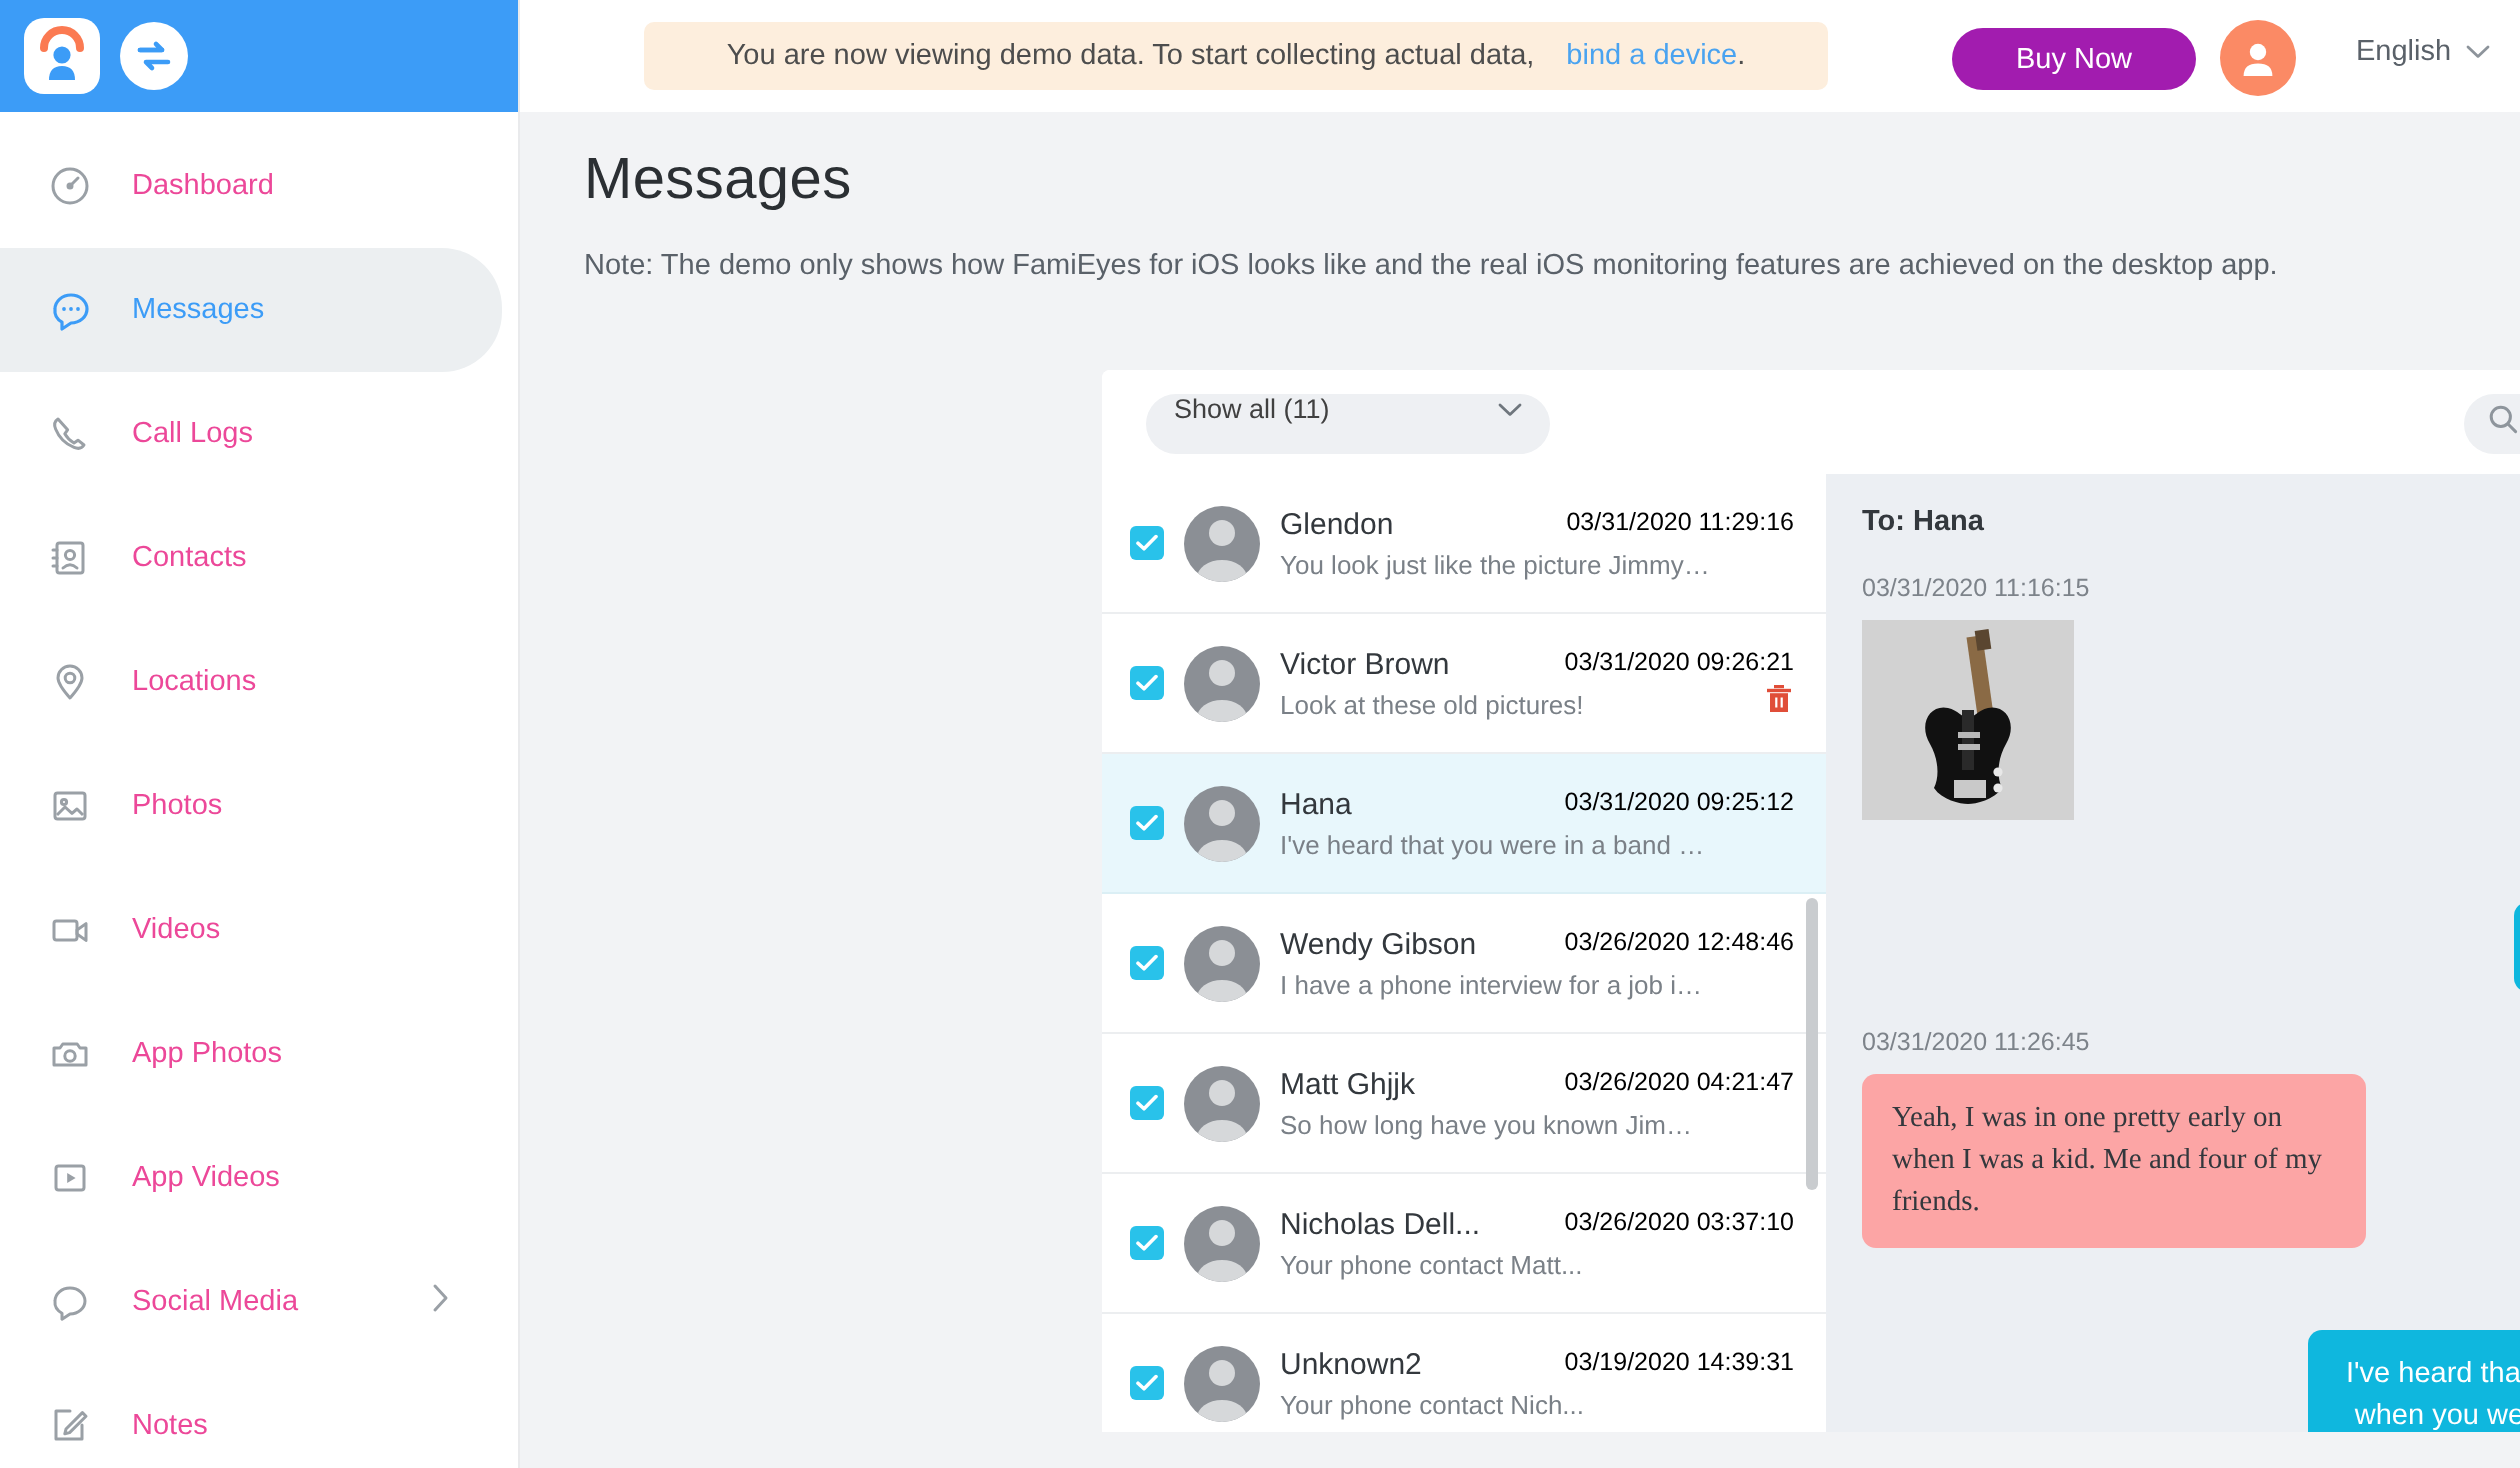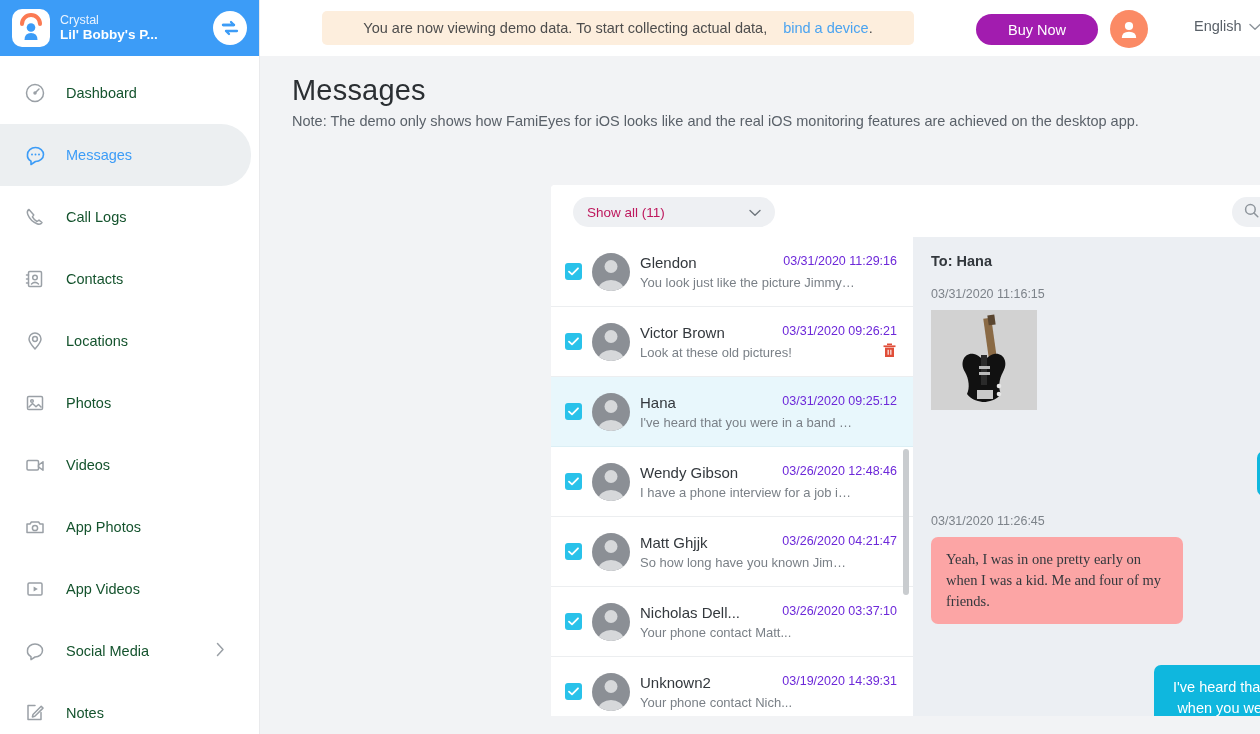--- a/index.html
+++ b/index.html
@@ -33,21 +33,21 @@
   .brand-device { font-size: 13.5px; color: #ffffff; font-weight: bold; white-space: nowrap; }
   .brand-switch {
     width: 34px; height: 34px; border-radius: 50%; background: #fff;
     flex: 0 0 34px; display: flex; align-items: center; justify-content: center;
   }
 
   .nav { padding-top: 6px; }
   .nav-item {
     height: 62px; display: flex; align-items: center;
     padding-left: 22px; gap: 18px; cursor: pointer;
-    color: #14532d; font-size: 14.5px;
+    color: #ec4899; font-size: 14.5px;
     position: relative;
   }
   .nav-item .ic { width: 26px; height: 26px; flex: 0 0 26px; display:flex; align-items:center; justify-content:center; }
   .nav-item.active {
     background: #eceff1;
     border-top-right-radius: 30px; border-bottom-right-radius: 30px;
     margin-right: 8px;
     color: #3c9cf7;
   }
   .nav-item.active .ic svg { stroke: #3c9cf7; }
@@ -77,39 +77,38 @@
   }
   .avatar-btn {
     position: absolute; left: 850px; top: 10px;
     width: 38px; height: 38px; border-radius: 50%; background: #fb8a65;
     display: flex; align-items: center; justify-content: center; cursor: pointer;
   }
   .lang {
     position: absolute; left: 918px; top: 18px;
     font-size: 14.5px; color: #5a6169; display: flex; align-items: center; gap: 7px;
     cursor: pointer;
-    margin-left: 16px;
   }
 
   .page-head { padding: 18px 32px 0 32px; }
   .page-title { font-size: 29px; color: #2b2f33; font-weight: normal; letter-spacing: .2px; }
-  .page-note { margin-top: 4px; font-size: 14.5px; color: #5a6169; line-height: 1.5; max-width: 900px; }
+  .page-note { margin-top: 16px; font-size: 14.5px; color: #5a6169; line-height: 1.5; max-width: 900px; }
 
   .panel {
     position: absolute; left: 291px; top: 185px;
     width: 883px; height: 549px;
     background: #ffffff; border-radius: 4px 4px 0 0;
     overflow: hidden;
   }
   .panel-toolbar { height: 52px; position: relative; background:#fff; }
   .show-all {
     position: absolute; left: 22px; top: 12px;
     width: 202px; height: 30px; border-radius: 15px;
-    background: #eef0f3; display: flex; align-items: center;
-    padding: 0 14px; font-size: 13.5px; color: #be185d; cursor: pointer;
+    background: #eef0f3; display: flex; 
+    padding: 0 14px; font-size: 13.5px; color: #404040; cursor: pointer;
   }
   .show-all .chev { margin-left: auto; }
   .search-box {
     position: absolute; right: 22px; top: 12px;
     width: 180px; height: 30px; border-radius: 15px;
     background: #eef0f3; display: flex; align-items: center; gap: 8px;
     padding: 0 12px;
   }
 
   .panel-body { display: flex; height: 497px; }
@@ -132,21 +131,21 @@
   .cb svg { display: block; }
   .av {
     width: 38px; height: 38px; border-radius: 50%; background: #8b8f95;
     flex: 0 0 38px; overflow: hidden; position: relative;
   }
   .av .head { position: absolute; left: 50%; top: 7px; transform: translateX(-50%); width: 13px; height: 13px; border-radius: 50%; background: #d6d8da; }
   .av .body { position: absolute; left: 50%; bottom: -7px; transform: translateX(-50%); width: 25px; height: 18px; border-radius: 50% 50% 0 0; background: #d6d8da; }
   .conv-txt { flex: 1; min-width: 0; }
   .conv-row1 { display: flex; align-items: flex-start; }
   .conv-name { font-size: 15px; color: #33383d; white-space: nowrap; overflow: hidden; text-overflow: ellipsis; max-width: 150px; }
-  .conv-time { margin-left: auto; font-size: 12.5px; color: #6d28d9; white-space: nowrap; }
+  .conv-time { margin-left: auto; font-size: 12.5px; color: #000000; white-space: nowrap; }
   .conv-prev { margin-top: 4px; font-size: 13px; color: #7a8087; white-space: nowrap; overflow: hidden; text-overflow: ellipsis; max-width: 215px; }
   .trash { position: absolute; right: 16px; bottom: 13px; cursor: pointer; }
 
   .list-scroll {
     position: absolute; right: 4px; top: 212px;
     width: 6px; height: 146px; border-radius: 3px; background: #c9cccf;
     cursor: pointer;
   }
 
   
@@ -177,24 +176,20 @@
 <div class="app">
 
   <aside class="sidebar">
     <div class="brand">
       <div class="brand-logo">
         <svg width="38" height="38" viewBox="0 0 38 38">
           <path d="M10 15 a9 9 0 0 1 18 0" fill="none" stroke="#fb7a52" stroke-width="4" stroke-linecap="round"></path>
           <circle cx="19" cy="18.5" r="4.3" fill="#3c9cf7"></circle>
           <path d="M12.5 31 q0 -7 6.5 -7 q6.5 0 6.5 7 z" fill="#3c9cf7"></path>
         </svg>
-      </div>
-      <div class="brand-text">
-        <div class="brand-name">Crystal</div>
-        <div class="brand-device">Lil' Bobby's P...</div>
       </div>
       <div class="brand-switch">
         <svg width="22" height="22" viewBox="0 0 22 22">
           <path d="M4 8 h11 l-3 -3 M18 14 h-11 l3 3" fill="none" stroke="#3c9cf7" stroke-width="2.3" stroke-linecap="round" stroke-linejoin="round"></path>
           <path d="M4 8 h11" stroke="#3c9cf7" stroke-width="2.3" stroke-linecap="round"></path>
         </svg>
       </div>
     </div>
 
     <nav class="nav">

